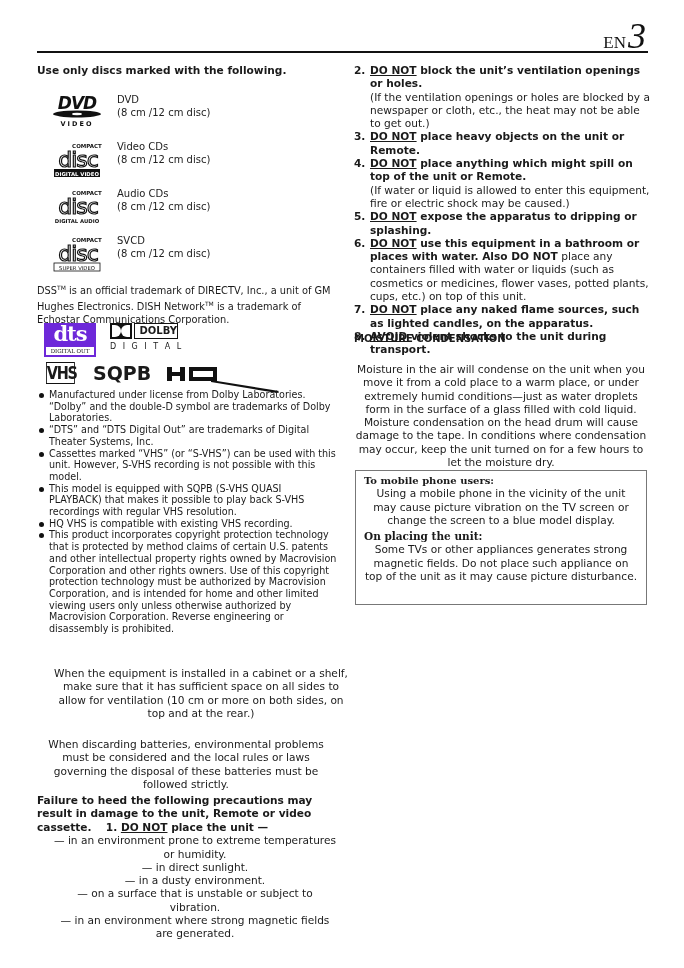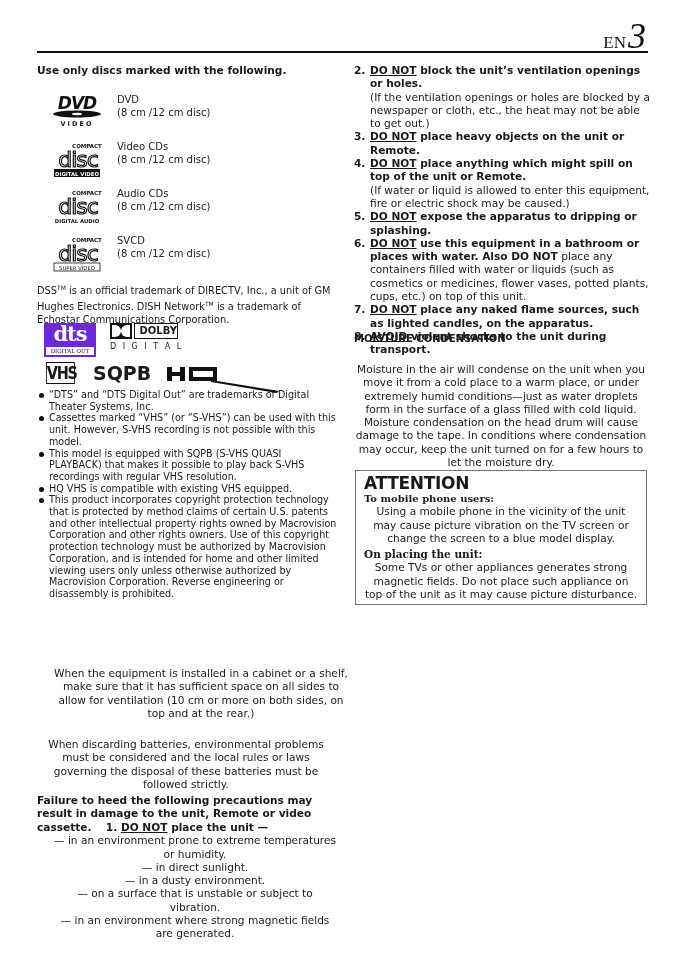--- a/index.html
+++ b/index.html
@@ -126,24 +126,25 @@
       <rect x="0" y="4" width="5" height="14" fill="#111"></rect>
       <rect x="0" y="9" width="16" height="4" fill="#111"></rect>
       <rect x="13" y="4" width="5" height="14" fill="#111"></rect>
       <rect x="22" y="4" width="28" height="14" fill="#111"></rect>
       <rect x="26" y="8" width="20" height="6" fill="#fff"></rect>
       <path d="M44 15 L50 18 L112 28 L110 30 L44 19 Z" fill="#111"></path>
     </svg>
   </div>
 
   <ul class="bullets abs" style="top:389px; left:0; width:300px;">
+    <li>Manufactured under license from Dolby Laboratories. “Dolby” and the double-D symbol are trademarks of Dolby Laboratories.</li>
     <li>“DTS” and “DTS Digital Out” are trademarks of Digital Theater Systems, Inc.</li>
     <li>Cassettes marked “VHS” (or “S-VHS”) can be used with this unit. However, S-VHS recording is not possible with this model.</li>
     <li>This model is equipped with SQPB (S-VHS QUASI PLAYBACK) that makes it possible to play back S-VHS recordings with regular VHS resolution.</li>
-    <li>HQ VHS is compatible with existing VHS equipped.</li>
+    <li>HQ VHS is compatible with existing VHS recording.</li>
     <li>This product incorporates copyright protection technology that is protected by method claims of certain U.S. patents and other intellectual property rights owned by Macrovision Corporation and other rights owners. Use of this copyright protection technology must be authorized by Macrovision Corporation, and is intended for home and other limited viewing users only unless otherwise authorized by Macrovision Corporation. Reverse engineering or disassembly is prohibited.</li>
   </ul>
 
   <div class="abs t" style="top:667px; left:15px; width:298px;">When the equipment is installed in a cabinet or a shelf, make sure that it has sufficient space on all sides to allow for ventilation (10 cm or more on both sides, on top and at the rear.)</div>
 
   <div class="abs t" style="top:738px; left:0; width:298px;">When discarding batteries, environmental problems must be considered and the local rules or laws governing the disposal of these batteries must be followed strictly.</div>
 
   <div class="abs h" style="top:794px; left:0; width:300px;">Failure to heed the following precautions may result in damage to the unit, Remote or video cassette.</div>
 
   <div class="abs" style="top:821px; left:0; width:300px;">
@@ -193,18 +194,17 @@
       <span class="n">8.</span>
       <span class="b u">AVOID</span><span class="b"> violent shocks to the unit during transport.</span>
     </li>
   </ul>
 
   <div class="abs" style="top:332px; left:0; width:294px; font-size:10px; font-weight:bold; line-height:14px;">MOISTURE CONDENSATION</div>
   <div class="abs t" style="top:363px; left:0; width:294px;">Moisture in the air will condense on the unit when you move it from a cold place to a warm place, or under extremely humid conditions—just as water droplets form in the surface of a glass filled with cold liquid. Moisture condensation on the head drum will cause damage to the tape. In conditions where condensation may occur, keep the unit turned on for a few hours to let the moisture dry.</div>
 </div>
 
 <div class="attn">
-  <div class="attn-title">ATTENTION</div>
   <div class="h" style="font-family:'DejaVu Serif', serif; font-size:10px;">To mobile phone users:</div>
   <div class="t">Using a mobile phone in the vicinity of the unit may cause picture vibration on the TV screen or change the screen to a blue model display.</div>
   <div class="h" style="font-family:'DejaVu Serif', serif; font-size:10.5px; margin-top:3px;">On placing the unit:</div>
   <div class="t">Some TVs or other appliances generates strong magnetic fields. Do not place such appliance on top of the unit as it may cause picture disturbance.</div>
 </div>
 
 </body></html>

